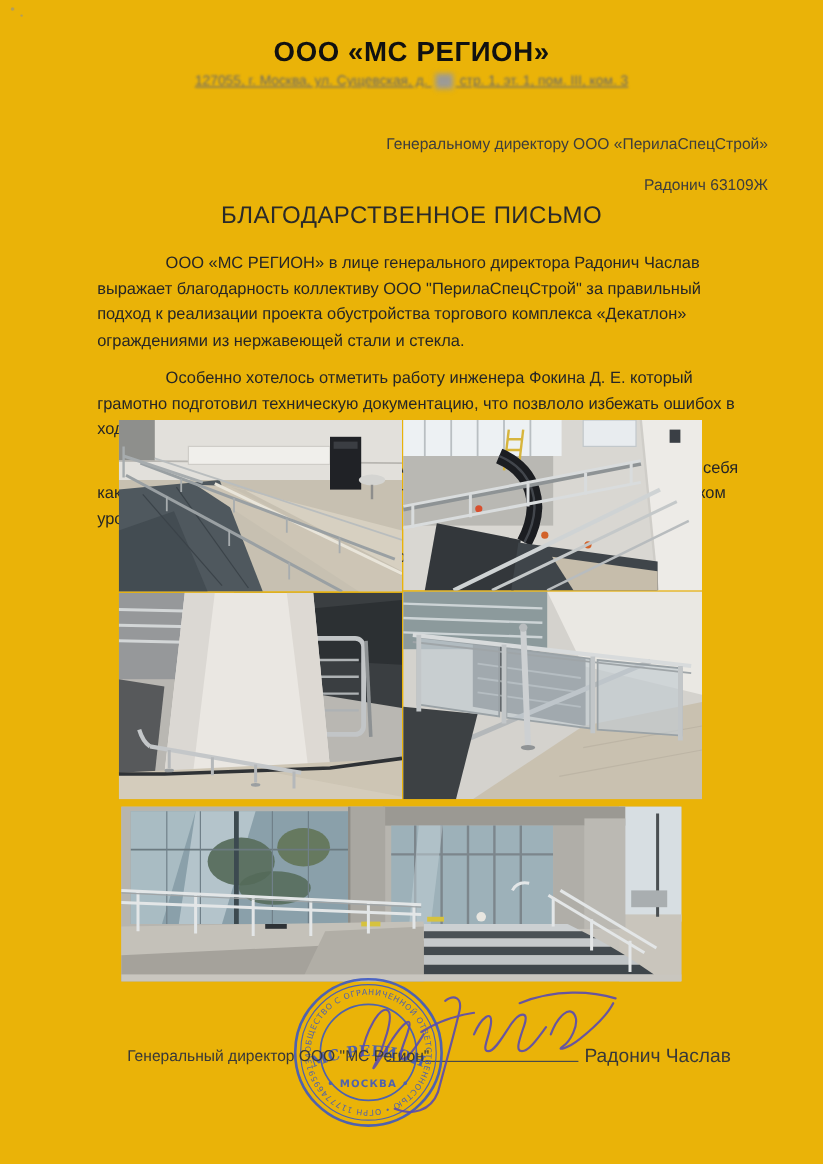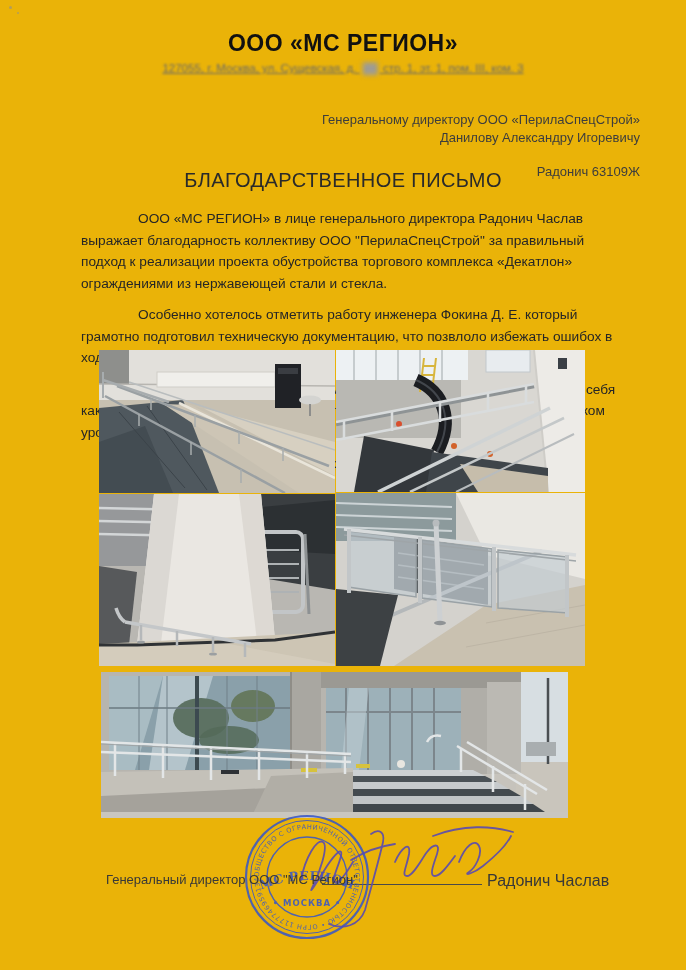--- a/index.html
+++ b/index.html
@@ -66,21 +66,20 @@
   <div class="address">
     <span class="addr-inner">
       <span>127055, г. Москва, ул. Сущевская, д.</span>
       <span class="redacted">██</span>
       <span>стр. 1, эт. 1, пом. III, ком. 3</span>
     </span>
   </div>
 
   <div class="recipient">
     <div>Генеральному директору ООО «ПерилаСпецСтрой»</div>
-    <div>Данилову Александру Игоревичу</div>
     <div class="project-line">Радонич 63109Ж</div>
   </div>
 
   <div class="letter-title">БЛАГОДАРСТВЕННОЕ ПИСЬМО</div>
 
   <div class="body-text">
     <p>ООО «МС РЕГИОН» в лице генерального директора Радонич Часлав выражает благодарность коллективу ООО "ПерилаСпецСтрой" за правильный подход к реализации проекта обустройства торгового комплекса «Декатлон» ограждениями из нержавеющей стали и стекла.</p>
     <p>Особенно хотелось отметить работу инженера Фокина Д. Е. который грамотно подготовил техническую документацию, что позвлоло избежать ошибох в ходе монтажа.</p>
     <p>Монтажные подразделений компании «ПерилаСпецСтрой» проявили себя как первоклассные профессионалы, которые выполнили свою работу на высоком уровне.</p>
     <p>Благодарим за Ваш профессиональный подход к делу.</p>

